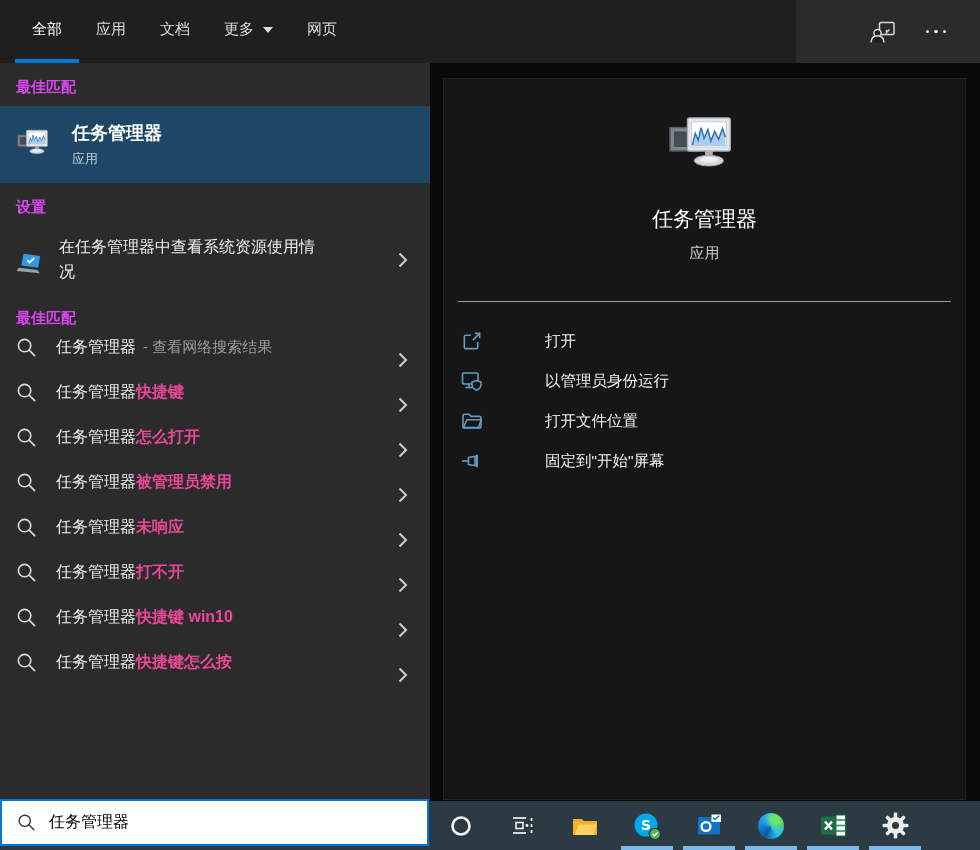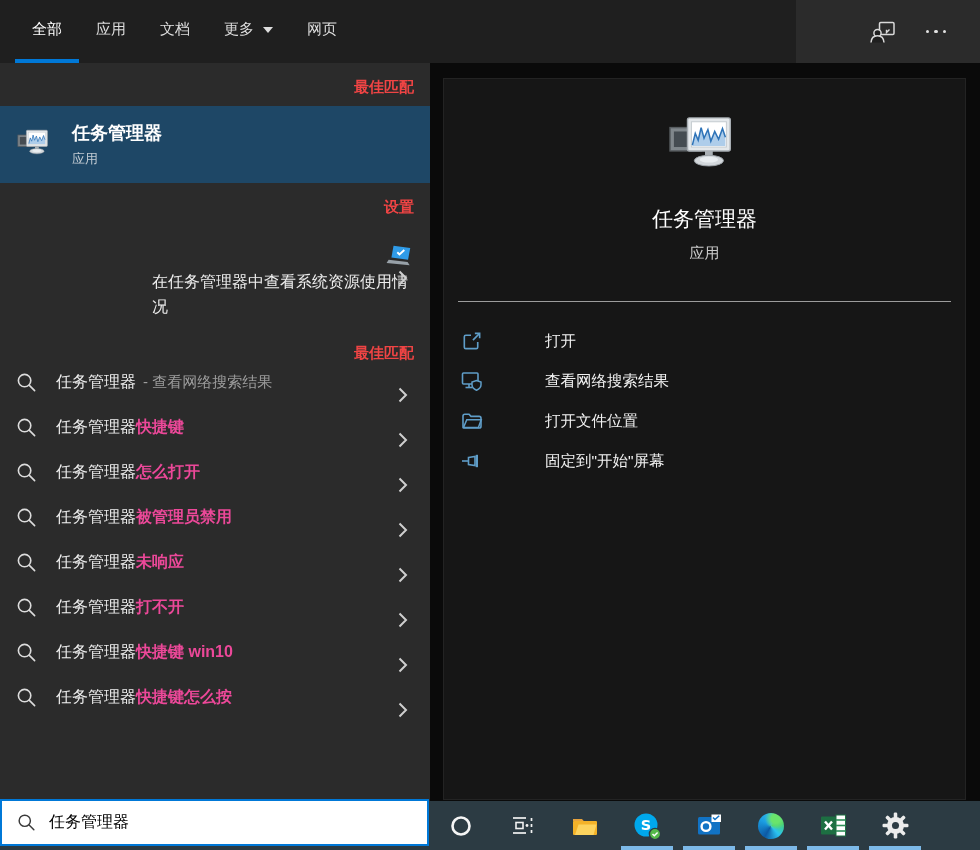--- a/index.html
+++ b/index.html
@@ -16,27 +16,27 @@
   .tab.selected{color:#fff;border-bottom-color:#0078d7;}
   .caret{width:0;height:0;border-left:5px solid transparent;border-right:5px solid transparent;
          border-top:6px solid #dedede;margin-left:9px;}
   .topbar-right{position:absolute;top:0;right:0;height:63px;display:flex;align-items:center;
                 gap:30px;padding-right:34px;}
   .dots{display:flex;gap:5px;}
   .dots i{width:3.5px;height:3.5px;border-radius:50%;background:#e2e2e2;}
 
   
   .left-panel{position:absolute;left:0;top:63px;width:430px;height:738px;background:#2b2b2b;}
-  .section-header{font-size:15px;font-weight:bold;color:#ef4444;padding:15px 16px 9px;text-align:right;}
+  .section-header{font-size:15px;font-weight:bold;color:#d946ef;padding:15px 16px 9px;}
   .best-match-row{height:77px;background:#1e4766;display:flex;align-items:center;
                   padding:0 16px;box-sizing:border-box;}
   .bm-text{margin-left:18px;}
   .bm-title{font-size:18px;font-weight:bold;color:#fff;}
   .bm-sub{font-size:13px;color:#c2cbd2;margin-top:5px;}
-  .settings-row{display:flex;align-items:flex-end;padding:8px 16px 10px;position:relative;flex-direction:column;}
+  .settings-row{display:flex;align-items:center;padding:8px 16px 10px;position:relative;}
   .settings-text{margin-left:15px;width:262px;font-size:16px;line-height:25px;color:#ededed;}
   .chev{position:absolute;right:22px;top:50%;transform:translateY(-50%);color:#cfcfcf;}
   .web-row{height:45px;display:flex;align-items:flex-start;padding:0 16px;position:relative;}
   .web-text{margin-left:19px;font-size:16px;color:#ededed;white-space:nowrap;}
   .web-text b{color:#ec4899;margin-top:37px;}
   .web-gray{color:#9d9d9d;font-size:15px;}
   .web-gray:not(:empty){margin-left:7px;}
   .mag{color:#dcdcdc;}
 
   
@@ -254,21 +254,21 @@
 
       <div class="action-row">
         <span class="action-icon">
           <svg width="24" height="24" viewBox="0 0 24 24">
             <rect x="2.5" y="4" width="15.5" height="11" rx="1" fill="none" stroke="currentColor" stroke-width="1.6"></rect>
             <line x1="9" y1="15" x2="9" y2="18" stroke="currentColor" stroke-width="1.6"></line>
             <line x1="5.5" y1="18.5" x2="12.5" y2="18.5" stroke="currentColor" stroke-width="1.6"></line>
             <path d="M16.5,11.5 l4.5,1.6 v2.7 c0,2.6 -1.9,4.3 -4.5,5.4 c-2.6,-1.1 -4.5,-2.8 -4.5,-5.4 v-2.7 Z" fill="#161616" stroke="currentColor" stroke-width="1.5"></path>
           </svg>
         </span>
-        <span class="action-label">查看网络搜索结果</span>
+        <span class="action-label">以管理员身份运行</span>
       </div>
 
       <div class="action-row">
         <span class="action-icon">
           <svg width="24" height="24" viewBox="0 0 24 24">
             <path d="M3,7 c0,-1 0.8,-1.8 1.8,-1.8 h4.2 l2,2.2 h8.2 c1,0 1.8,0.8 1.8,1.8 v8 c0,1 -0.8,1.8 -1.8,1.8 H4.8 c-1,0 -1.8,-0.8 -1.8,-1.8 Z" fill="none" stroke="currentColor" stroke-width="1.6"></path>
             <path d="M3.4,18.6 L6.8,10.8 H21.2 L18.4,18.6 Z" fill="#161616" stroke="currentColor" stroke-width="1.5"></path>
           </svg>
         </span>
         <span class="action-label">打开文件位置</span>

